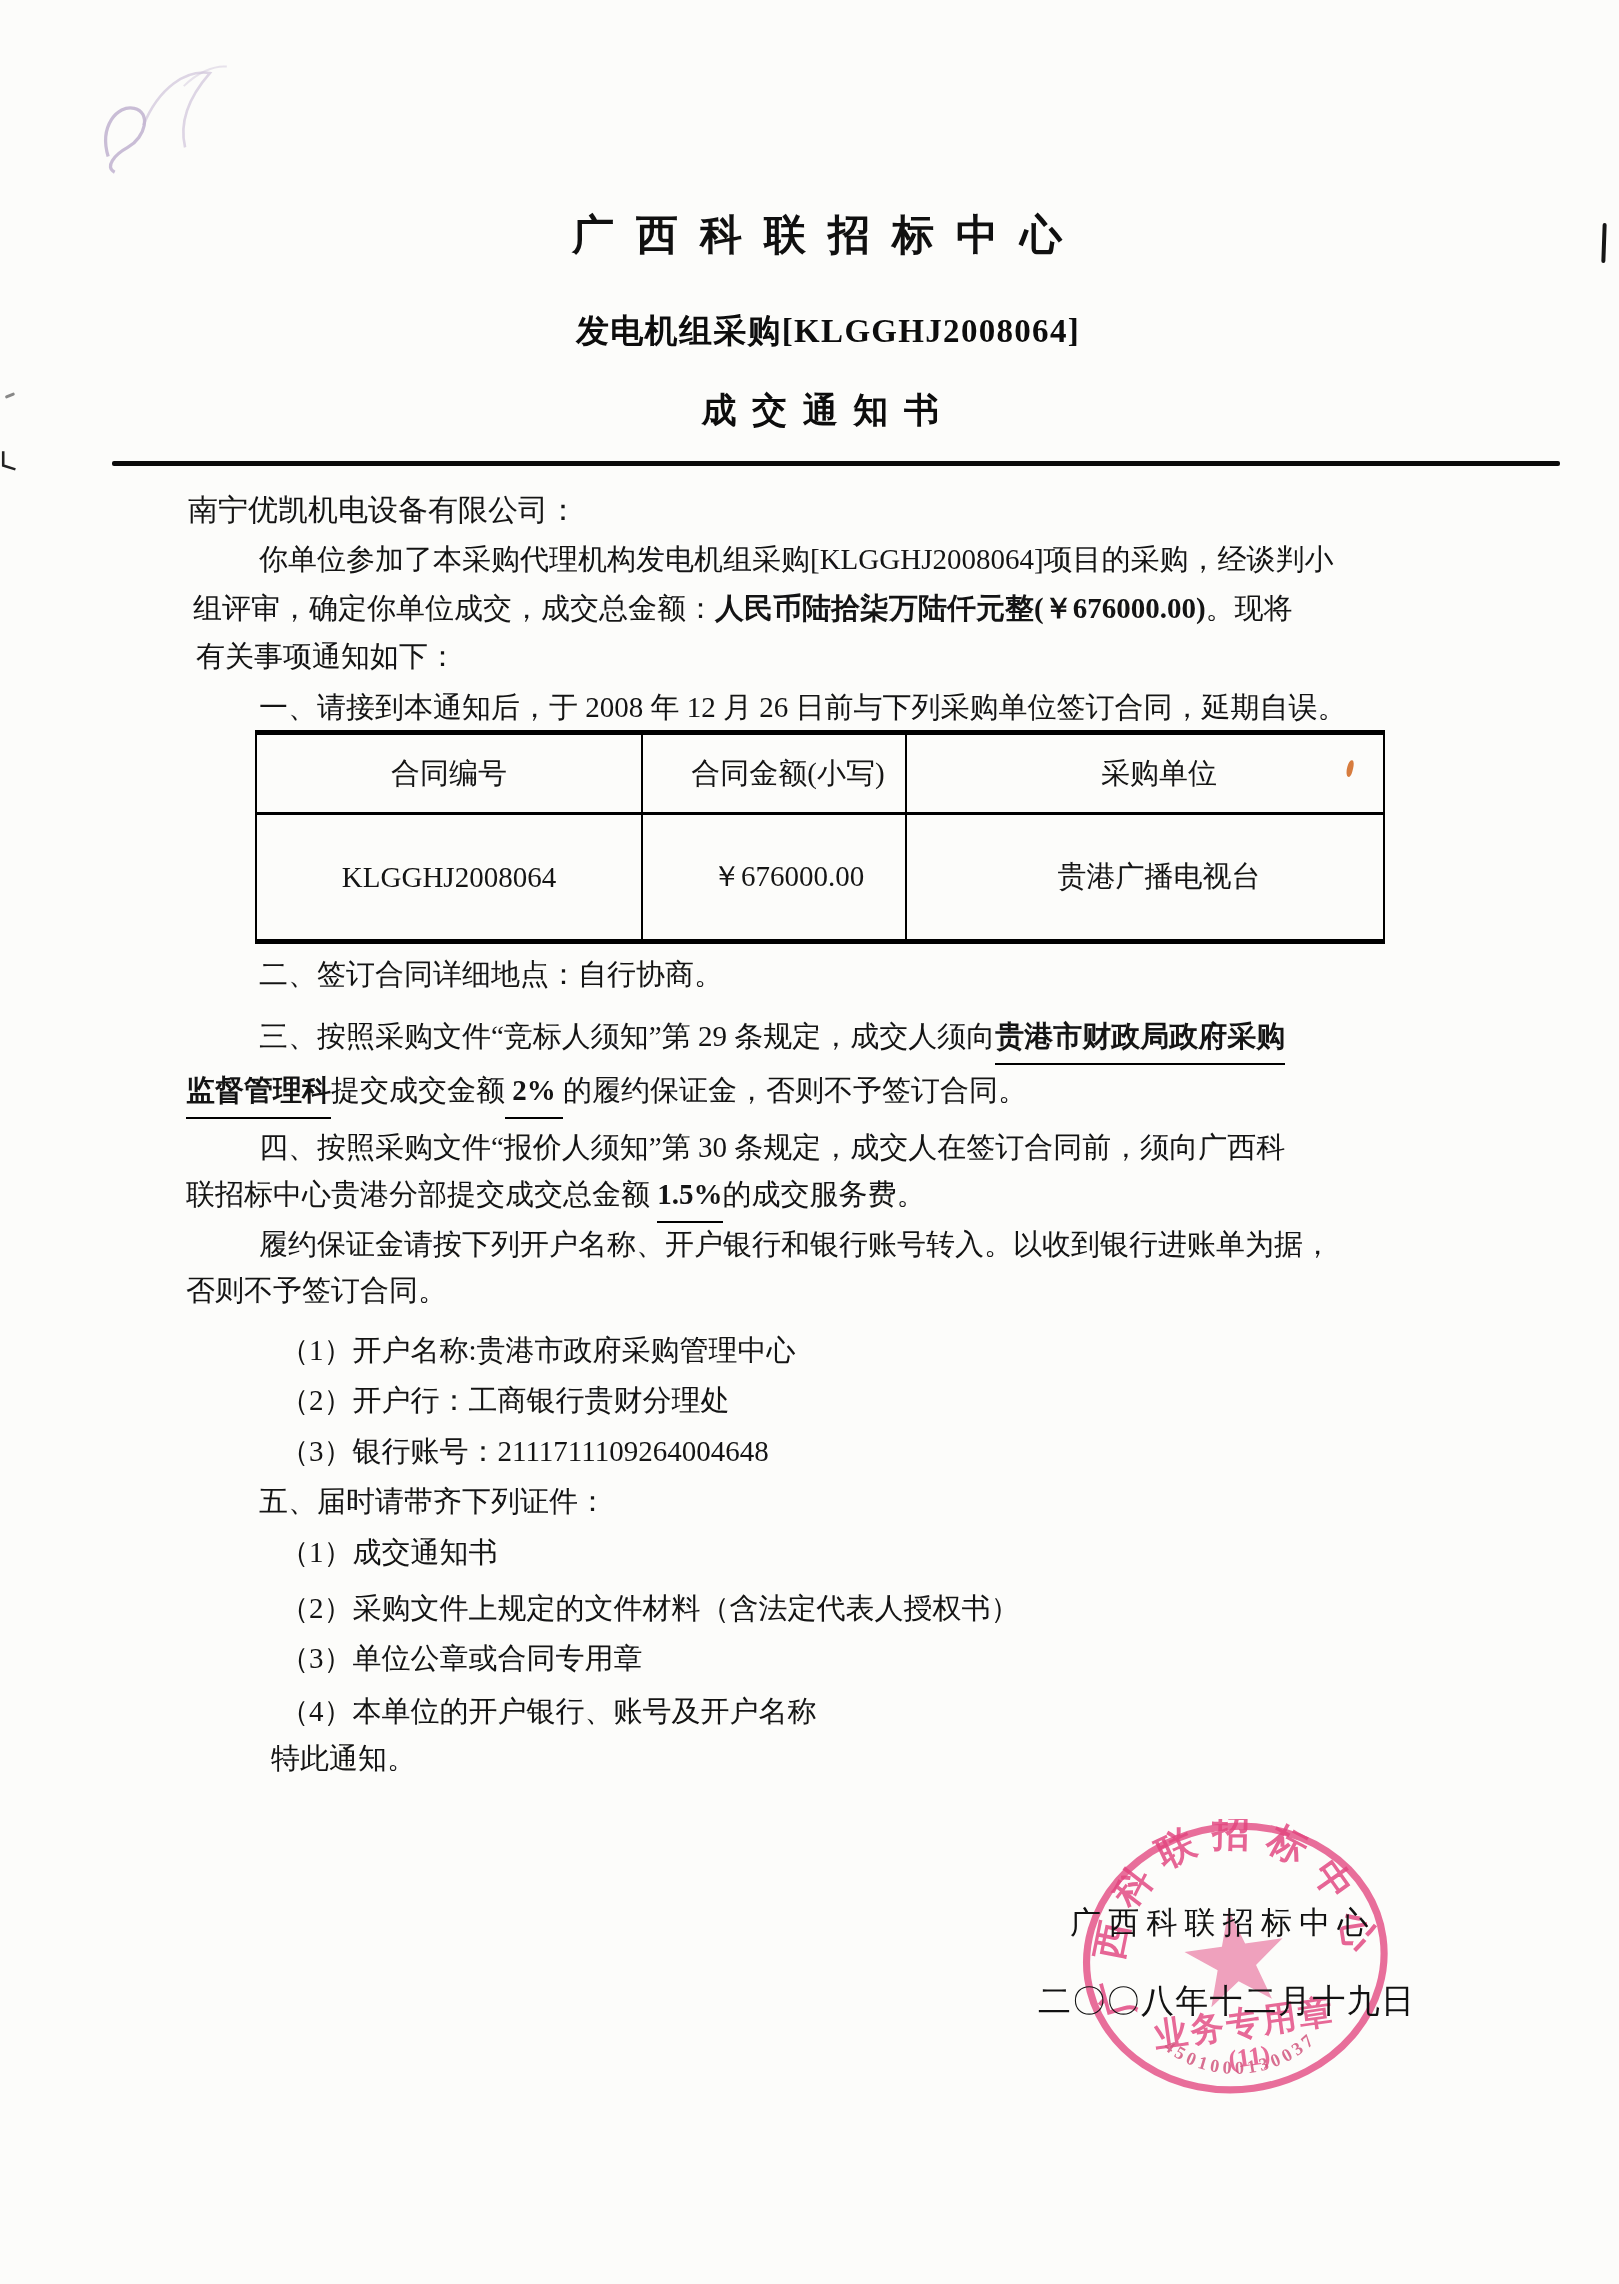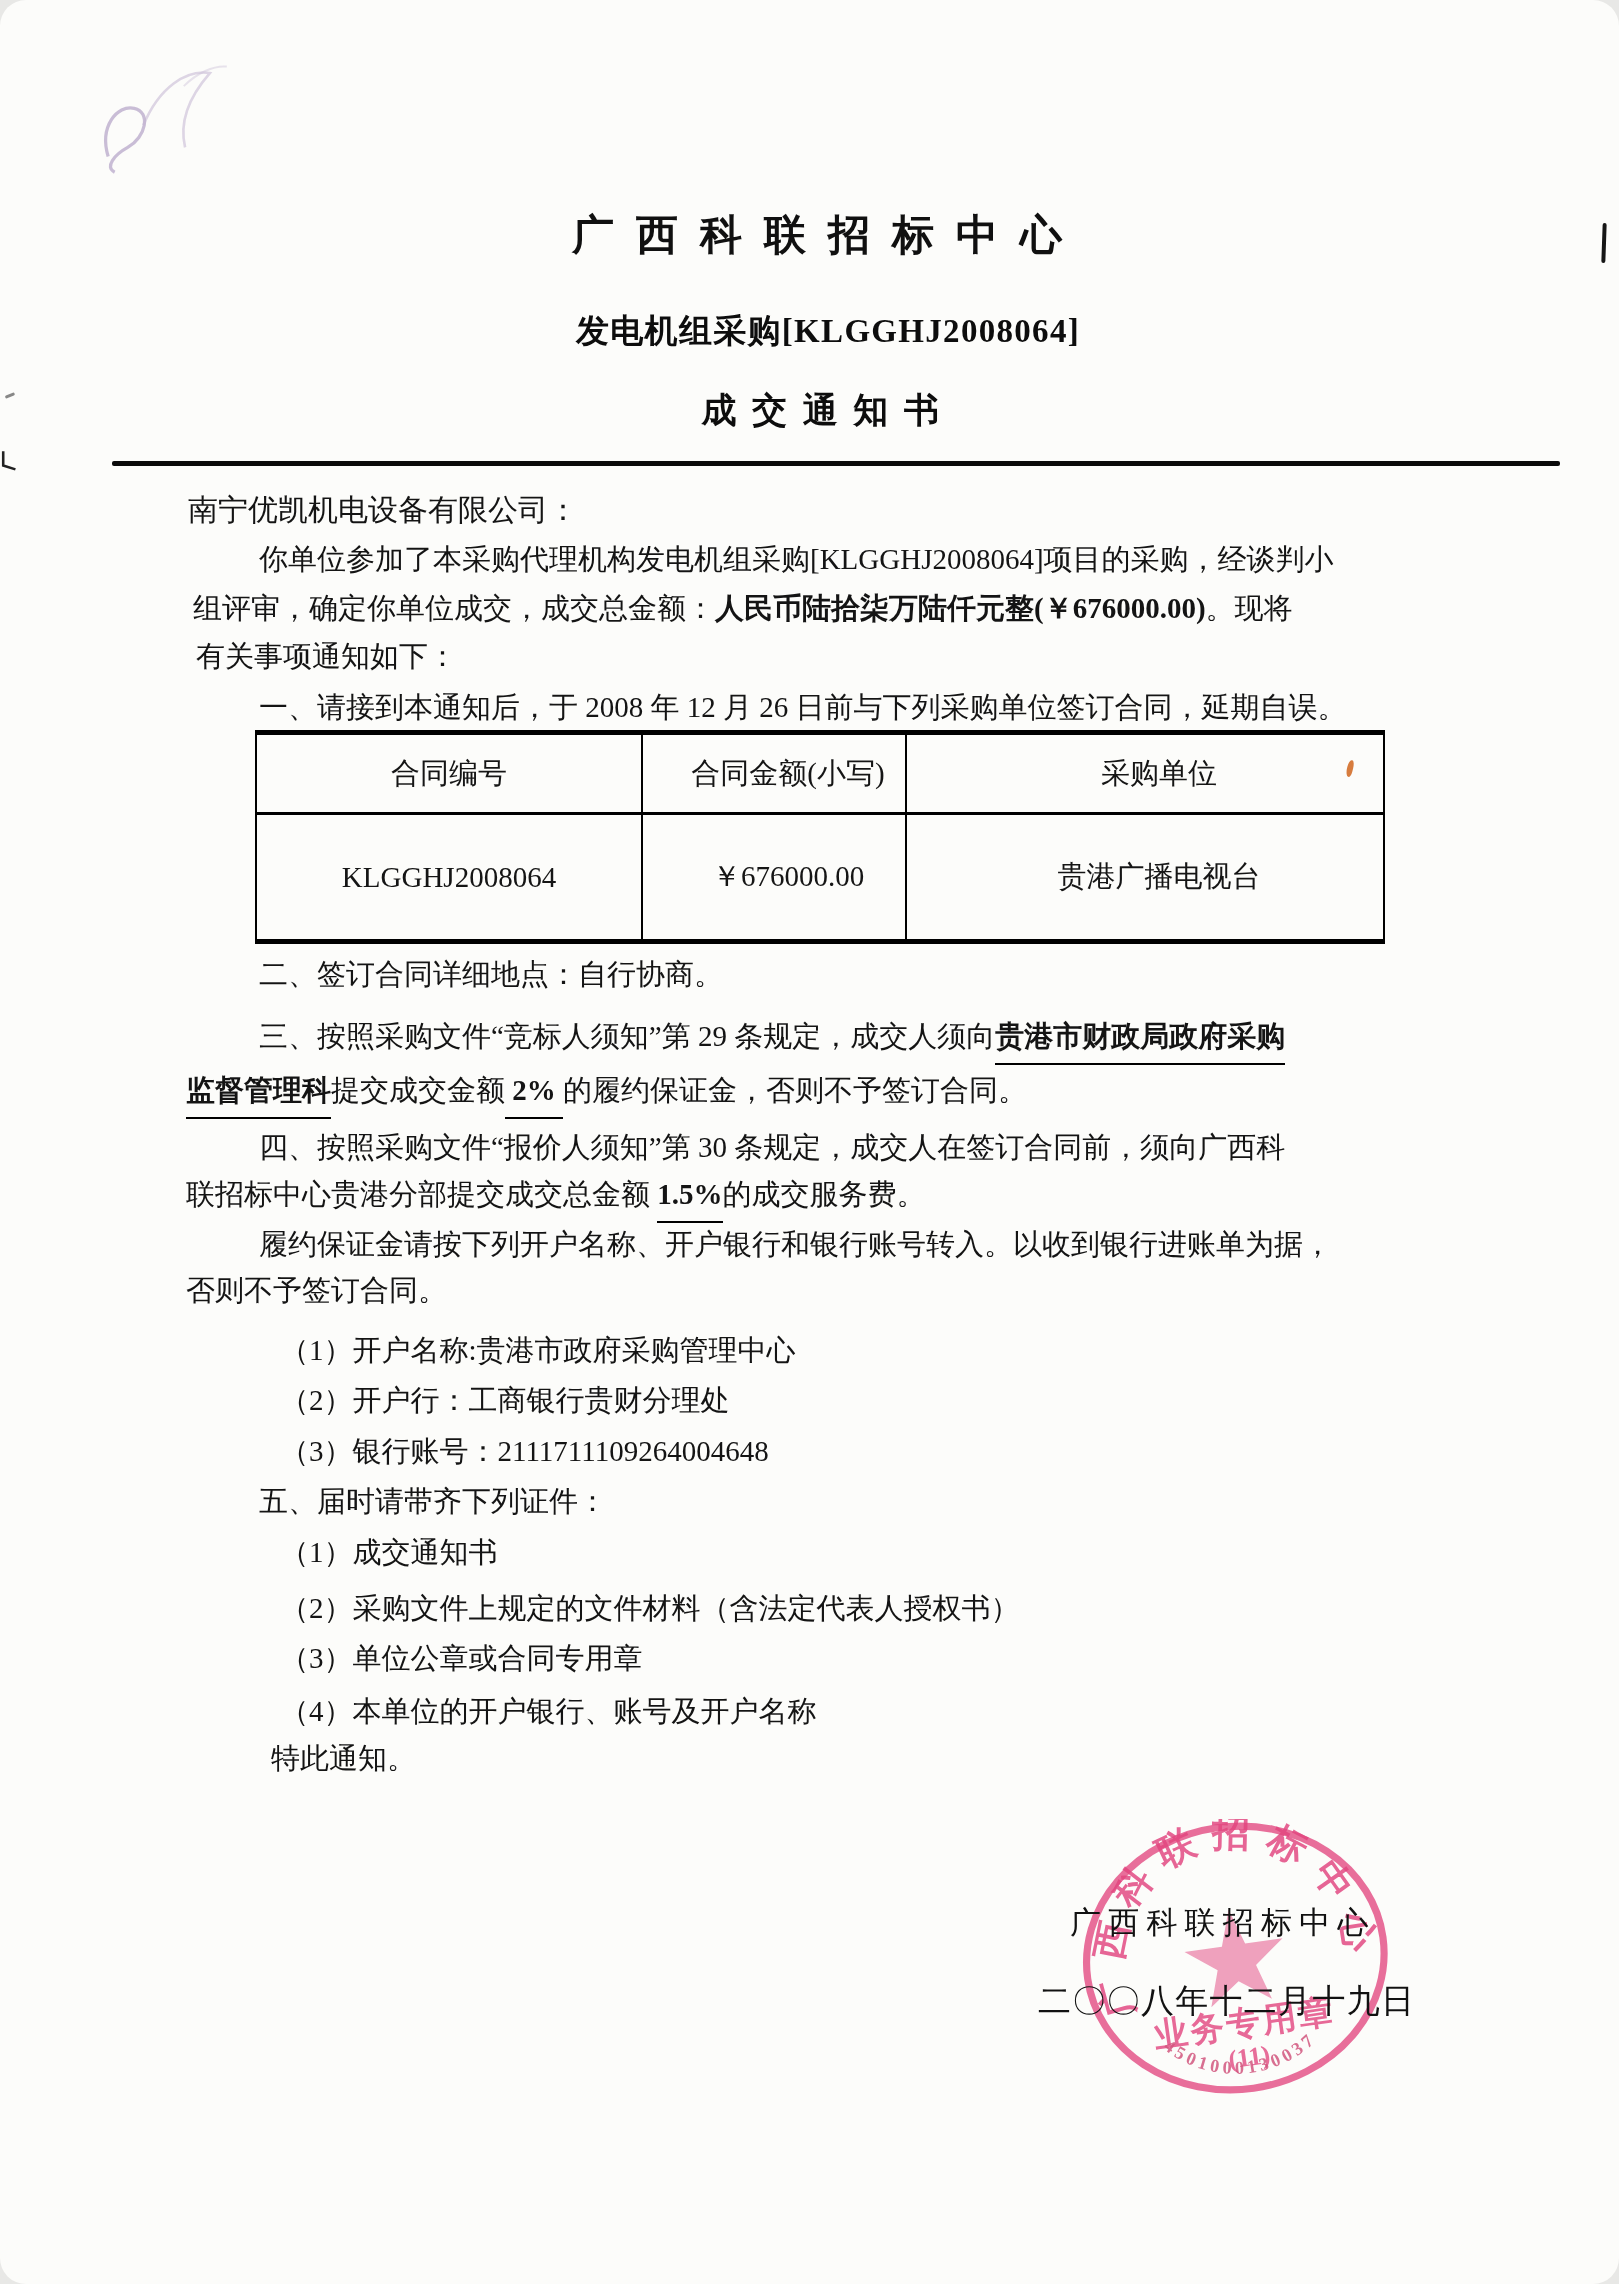--- a/index.html
+++ b/index.html
@@ -4,21 +4,20 @@
 <style>
   html,body{margin:0;padding:0;background:#e8e8e6;}
   .page{
     position:relative;
     width:1619px;height:2284px;
     margin:0 auto;
     background:#fcfcfa;
     overflow:hidden;
     font-family:"Liberation Serif","DejaVu Serif",serif;
     color:#151515;
-    border-radius:26px;
   }
   .ln{
     position:absolute;
     white-space:pre;
     font-size:29px;
     line-height:39px;
     color:#141414;
     font-family:"Liberation Serif","DejaVu Serif",serif;
   }
   .b{font-weight:bold;margin-top:20px;}

